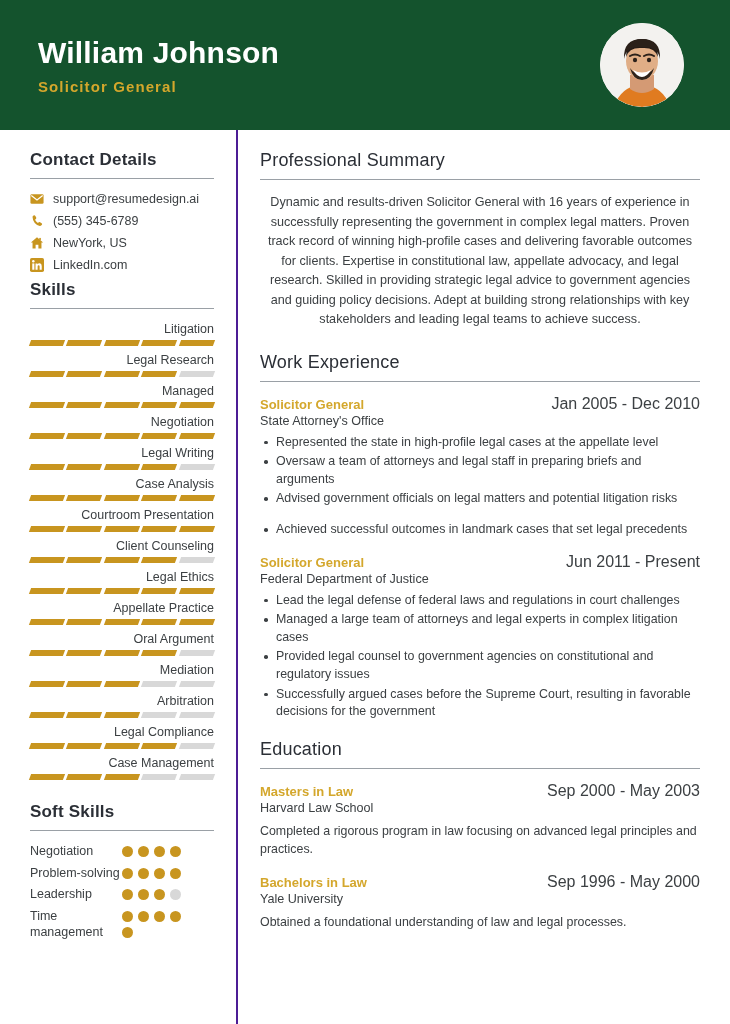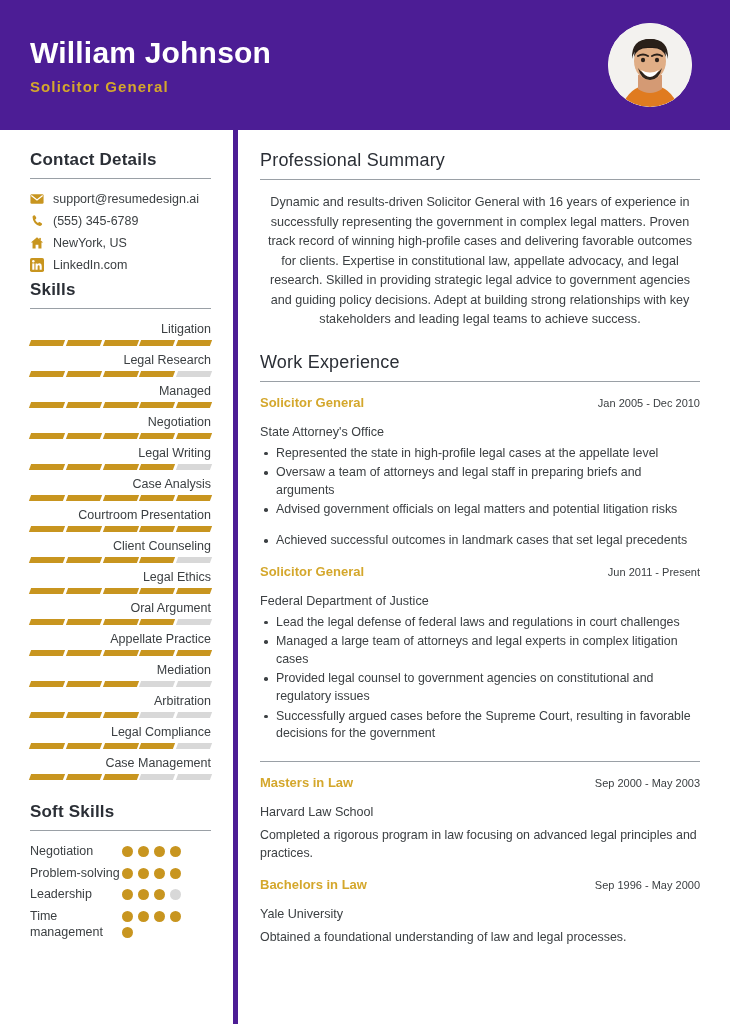--- a/index.html
+++ b/index.html
@@ -9,24 +9,24 @@
     font-family:"Liberation Sans", sans-serif;
     color:#3c4043;
     overflow:hidden;
   }
   .page { position:relative; width:730px; height:1024px; background:#fff; }
 
   
   .header {
     position:relative;
     height:130px;
-    background:#4c1d95;
+    background:#14532d;
     display:flex;
     align-items:center;
-    padding:0 30px;
+    padding:0 38px;
   }
   .header-text { flex:1; }
   .full-name {
     color:#ffffff;
     font-size:30px;
     font-weight:bold;
     letter-spacing:0.2px;
     line-height:1.1;
   }
   .job-title {
@@ -45,21 +45,21 @@
     flex:0 0 auto;
     margin-right:8px;
   }
   .avatar svg { display:block; width:100%; height:100%; }
 
   
   .body-wrap { display:flex; height:894px; }
   .sidebar {
     width:238px;
     padding:20px 22px 0 30px;
-    border-right:5px solid #4c1d95;
+    border-right:2px solid #4c1d95;
   }
   .main {
     flex:1;
     padding:20px 30px 0 22px;
   }
 
   
   .side-head {
     font-size:17px;
     font-weight:bold;
@@ -164,29 +164,29 @@
     display:flex;
     justify-content:space-between;
     align-items:baseline;
   }
   .entry-role {
     font-size:13px;
     font-weight:bold;
     color:#d4a72c;
   }
   .entry-date {
-    font-size:11px;
+    font-size:16px;
     color:#3c4043;
     white-space:nowrap;
     padding-left:10px;
   }
   .entry-org {
     font-size:12.6px;
     color:#3c4043;
-    margin-top:15px;
+    margin-top:1px;
   }
   .bullets {
     list-style:none;
     margin-top:6px;
   }
   .bullets li {
     position:relative;
     padding-left:16px;
     font-size:12.4px;
     line-height:1.42;
@@ -380,37 +380,37 @@
               <div class="skill-name">Legal Ethics</div>
               <div class="skill-bar">
                 <span class="seg on"></span>
                 <span class="seg on"></span>
                 <span class="seg on"></span>
                 <span class="seg on"></span>
                 <span class="seg on"></span>
               </div>
             </div>
             <div class="skill-item">
+              <div class="skill-name">Appellate Practice</div>
+              <div class="skill-bar">
+                <span class="seg on"></span>
+                <span class="seg on"></span>
+                <span class="seg on"></span>
+                <span class="seg on"></span>
+                <span class="seg on"></span>
+              </div>
+            </div>
+            <div class="skill-item">
               <div class="skill-name">Oral Argument</div>
               <div class="skill-bar">
                 <span class="seg on"></span>
                 <span class="seg on"></span>
                 <span class="seg on"></span>
                 <span class="seg on"></span>
                 <span class="seg"></span>
-              </div>
-            </div>
-            <div class="skill-item">
-              <div class="skill-name">Appellate Practice</div>
-              <div class="skill-bar">
-                <span class="seg on"></span>
-                <span class="seg on"></span>
-                <span class="seg on"></span>
-                <span class="seg on"></span>
-                <span class="seg on"></span>
               </div>
             </div>
             <div class="skill-item">
               <div class="skill-name">Mediation</div>
               <div class="skill-bar">
                 <span class="seg on"></span>
                 <span class="seg on"></span>
                 <span class="seg on"></span>
                 <span class="seg"></span>
                 <span class="seg"></span>
@@ -530,20 +530,21 @@
                 <li>Lead the legal defense of federal laws and regulations in court challenges</li>
                 <li>Managed a large team of attorneys and legal experts in complex litigation cases</li>
                 <li>Provided legal counsel to government agencies on constitutional and regulatory issues</li>
                 <li>Successfully argued cases before the Supreme Court, resulting in favorable decisions for the government</li>
               </ul>
             </div>
           </div>
       </div>
 
       <div class="block">
+        <div class="main-head">Education</div>
         <div class="main-rule"></div>
         <div id="education-list">
             <div class="entry">
               <div class="entry-top">
                 <div class="entry-role">Masters in Law</div>
                 <div class="entry-date">Sep 2000 - May 2003</div>
               </div>
               <div class="entry-org">Harvard Law School</div>
               <div class="edu-desc">Completed a rigorous program in law focusing on advanced legal principles and practices.</div>
             </div>

